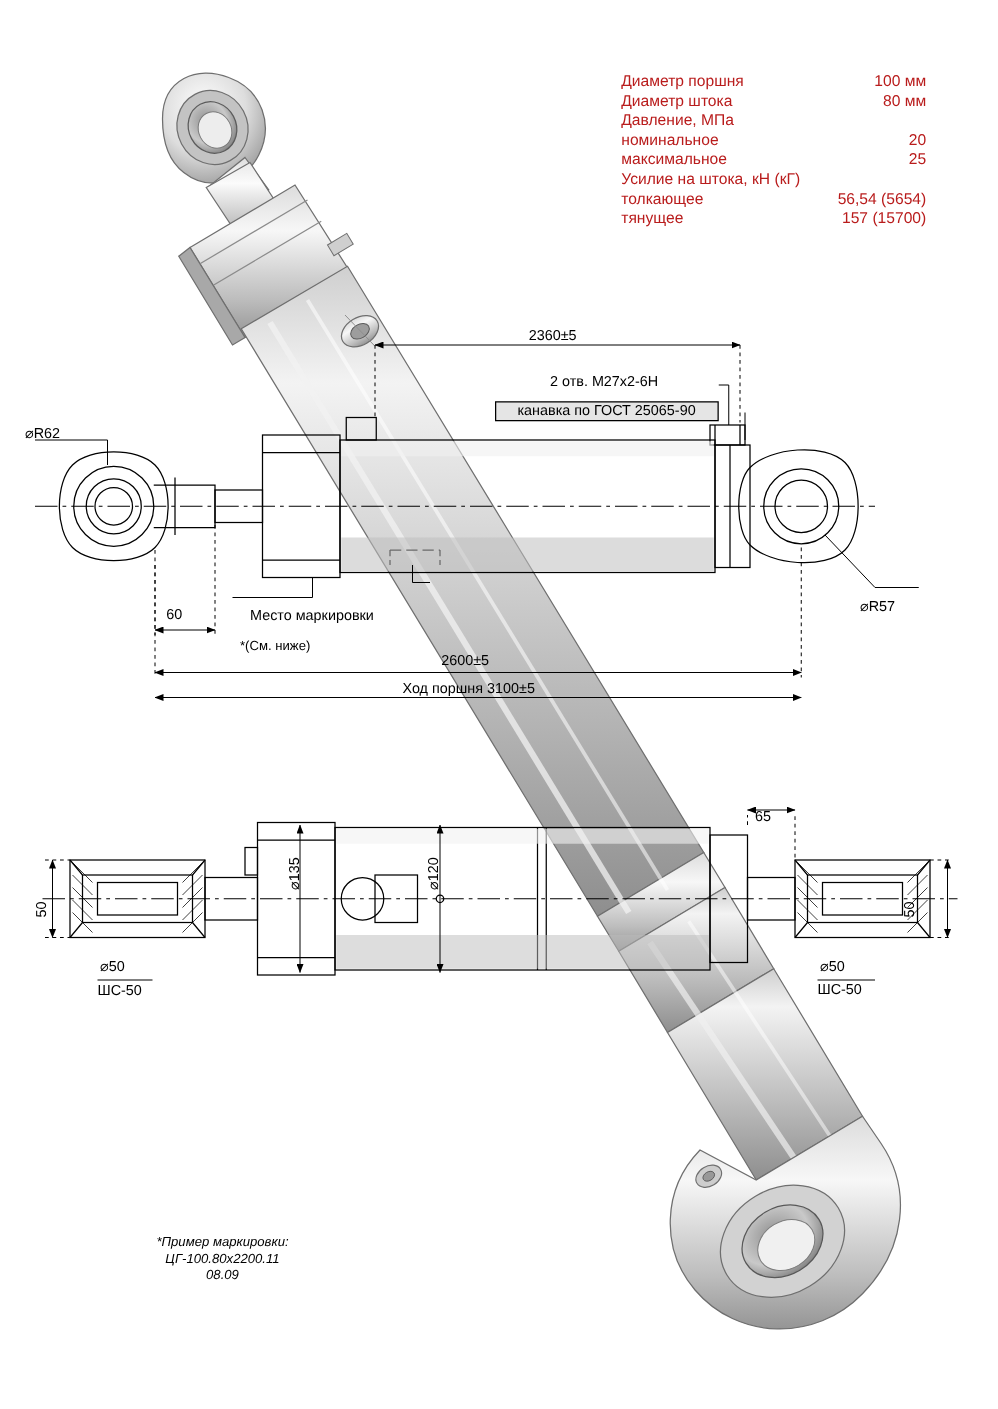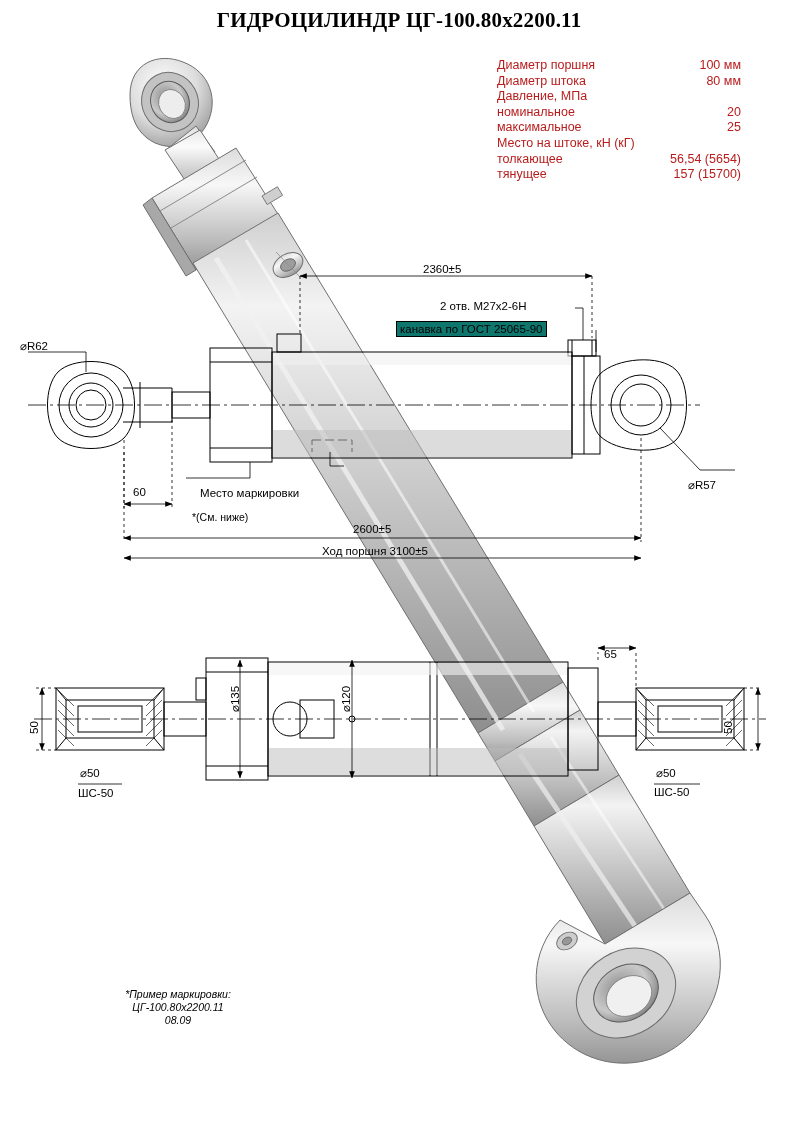--- a/index.html
+++ b/index.html
@@ -50,22 +50,22 @@
   
   .lbl {
     position: absolute;
     font-size: 11.5px;
     color: #000;
     white-space: nowrap;
   }
   .lbl.small { font-size: 10.5px; }
   .lbl.boxed {
     border: 1px solid #000;
-    padding: 1px 3px;
-    background: #0f766e;
+    padding: 1px 17px;
+    background: #e5e5e5;
   }
   .lbl.vert {
     transform: rotate(-90deg);
     transform-origin: left top;
   }
   .note {
     position: absolute;
     font-size: 10.5px;
     line-height: 13px;
     text-align: center;
@@ -78,21 +78,20 @@
     left: 0; top: 0;
     width: 798px;
     height: 1127px;
   }
 </style>
 </head>
 <body>
 
 <div id="page">
 
-  <div class="title">ГИДРОЦИЛИНДР ЦГ-100.80x2200.11</div>
 
   <div class="spec">
     <div class="spec-row">
       <span class="k">Диаметр поршня</span>
       <span class="v">100 мм</span>
     </div>
     <div class="spec-row">
       <span class="k">Диаметр штока</span>
       <span class="v">80 мм</span>
     </div>
@@ -102,21 +101,21 @@
     </div>
     <div class="spec-row">
       <span class="k">номинальное</span>
       <span class="v">20</span>
     </div>
     <div class="spec-row">
       <span class="k">максимальное</span>
       <span class="v">25</span>
     </div>
     <div class="spec-row">
-      <span class="k">Место на штоке, кН (кГ)</span>
+      <span class="k">Усилие на штока, кН (кГ)</span>
       <span class="v"></span>
     </div>
     <div class="spec-row">
       <span class="k">толкающее</span>
       <span class="v">56,54 (5654)</span>
     </div>
     <div class="spec-row">
       <span class="k">тянущее</span>
       <span class="v">157 (15700)</span>
     </div>

